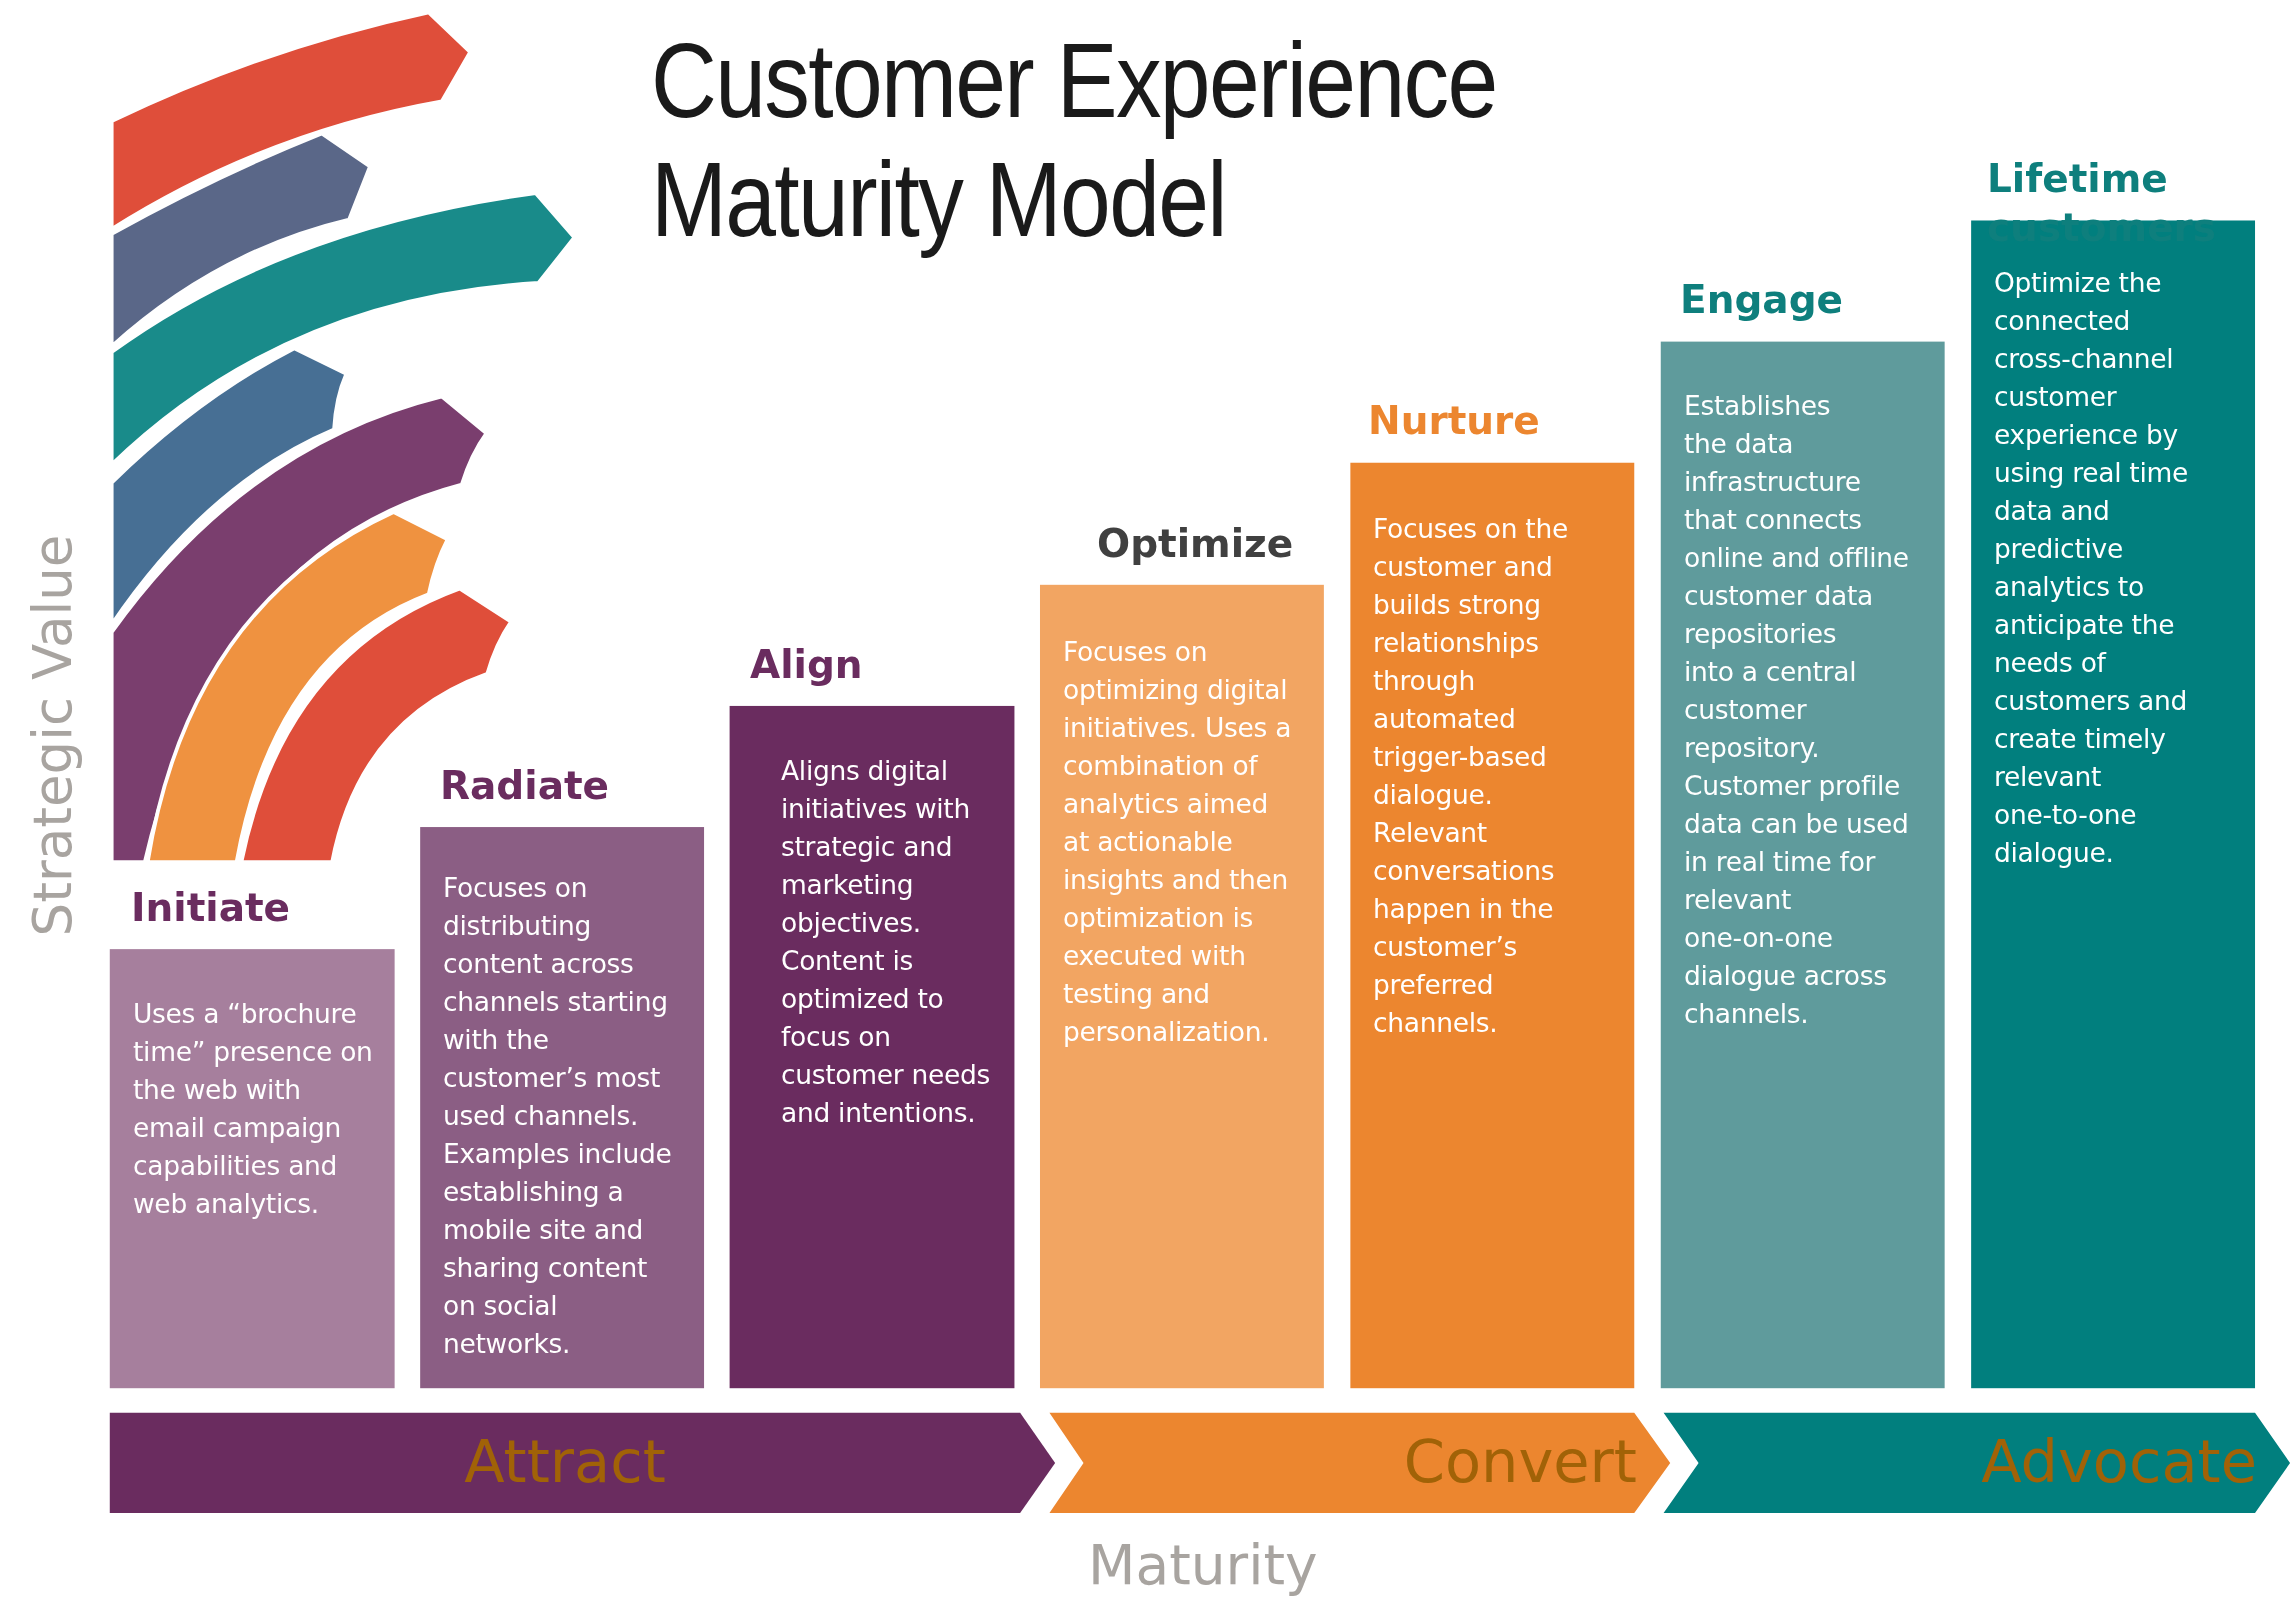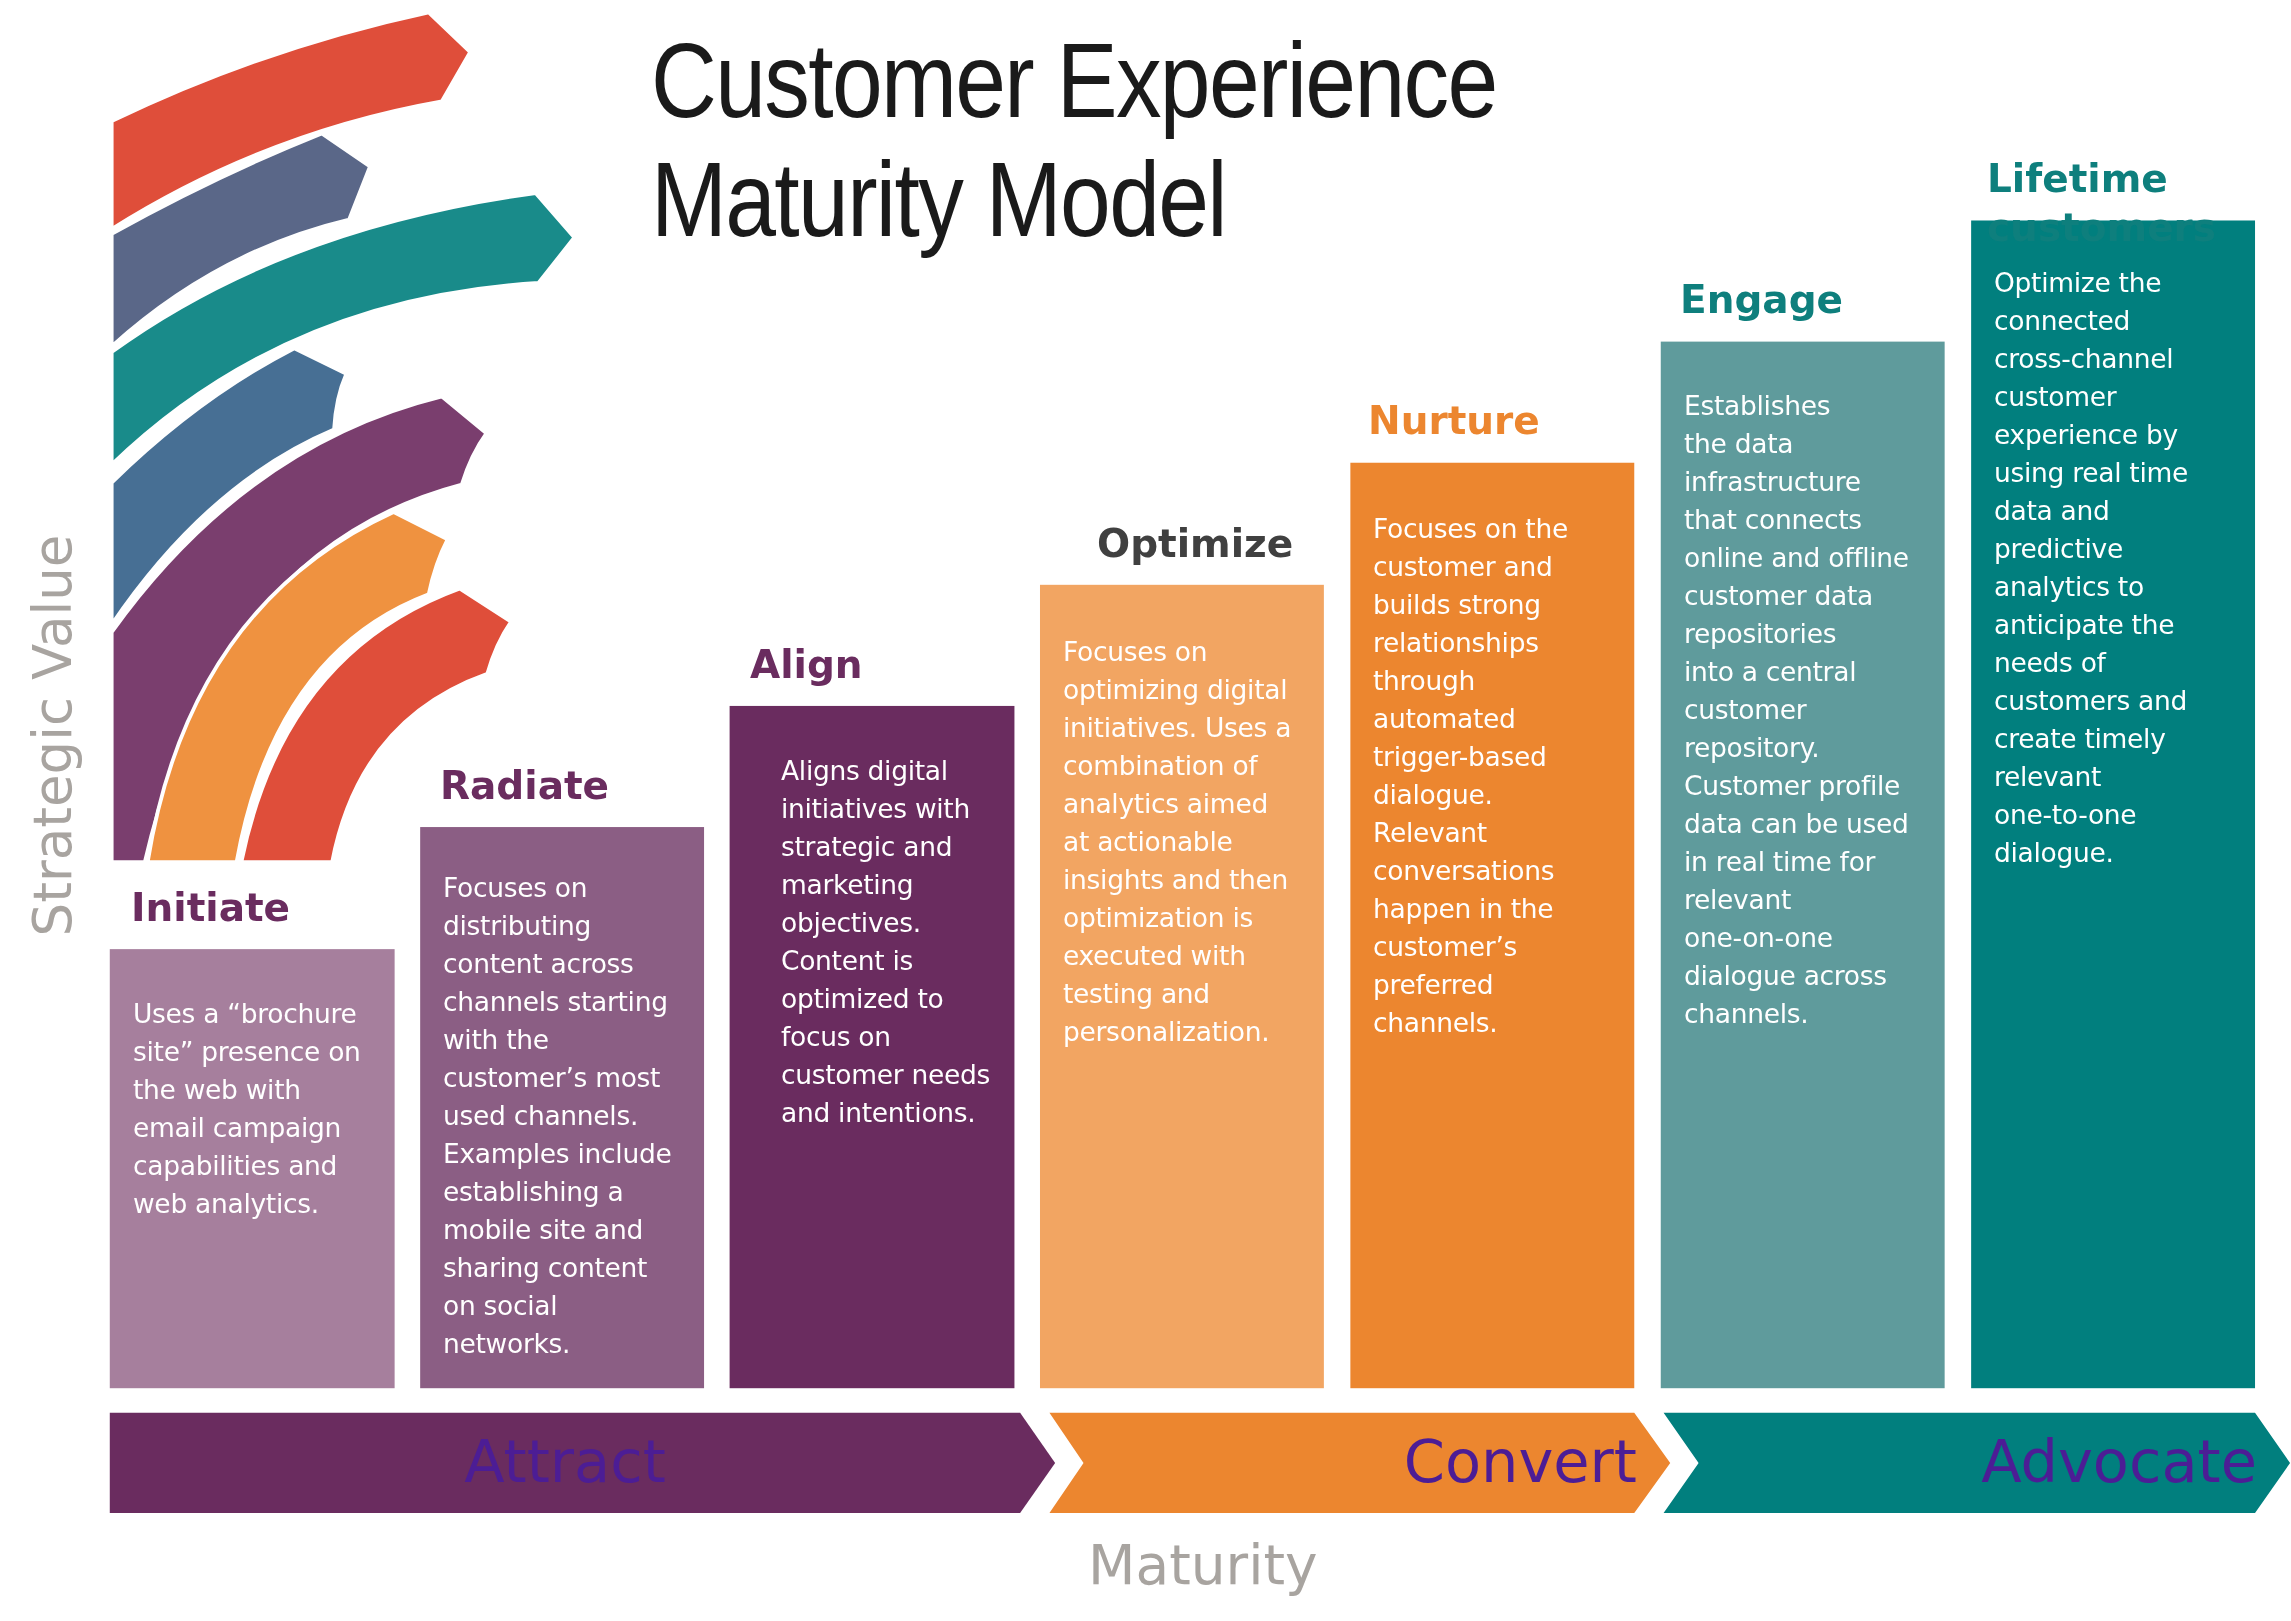--- a/index.html
+++ b/index.html
@@ -13,21 +13,21 @@
                 font-size:39px; line-height:47px; white-space:nowrap; }
   .stage-box { position:absolute; width:340px; box-sizing:border-box; padding:26.5px 19px 0 23px; }
   .stage-text { font-family:"DejaVu Sans", sans-serif; font-size:26.5px; line-height:38px; color:#ffffff;
                 white-space:pre-line; letter-spacing:-0.3px; }
   .axis-y { position:absolute; left:-170px; top:705px; width:445px; text-align:center;
             transform:rotate(-90deg); font-family:"DejaVu Sans", sans-serif; font-size:53px;
             color:#a8a4a0; white-space:nowrap; }
   .axis-x { position:absolute; left:1088px; top:1533px; font-family:"DejaVu Sans", sans-serif;
             font-size:55px; color:#a8a4a0; white-space:nowrap; }
   .band-label { position:absolute; top:1424px; font-family:"DejaVu Sans", sans-serif; font-size:59px;
-                color:#4c1d95; text-align:center; white-space:nowrap; line-height:76px; }
+                color:#a16207; text-align:center; white-space:nowrap; line-height:76px; }
 </style>
 </head>
 <body>
 
 <svg id="canvas" viewBox="0 0 2421 1713" xmlns="http://www.w3.org/2000/svg">
   <g>
     <path id="arc0" d="M118 128 Q280 50 453 13 L497 55 L467 107 Q280 140 118 242 Z" fill="#df4e3a" stroke="#ffffff" stroke-width="4"></path>
     <path id="arc1" d="M118 247 Q230 185 340 141 L391 176 L369 232 Q230 265 118 366 Z" fill="#5a6788" stroke="#ffffff" stroke-width="4"></path>
     <path id="arc2" d="M118 372 Q300 240 566 204 L607 251 L569 299 Q300 315 118 491 Z" fill="#198b8a" stroke="#ffffff" stroke-width="4"></path>
     <path id="arc3" d="M118 510 Q210 420 311 368 L366 395 Q355 420 353 454 Q220 510 118 660 Z" fill="#476f94" stroke="#ffffff" stroke-width="4"></path>
@@ -63,21 +63,21 @@
 <div class="stage-head" id="head1" style="left: 440px; top: 762px; color: rgb(106, 44, 95);">Radiate</div>
 <div class="stage-head" id="head2" style="left: 750px; top: 641px; color: rgb(106, 44, 95); text-align: right;">Align</div>
 <div class="stage-head" id="head3" style="left: 1061px; top: 520px; color: #404040; margin-left: 36px;">Optimize</div>
 <div class="stage-head" id="head4" style="left: 1368px; top: 397px; color: rgb(236, 134, 47);">Nurture</div>
 <div class="stage-head" id="head5" style="left: 1680px; top: 276px; color: rgb(14, 127, 125);">Engage</div>
 <div class="stage-head" id="head6" style="left: 1987px; top: 107px; white-space: pre-line; line-height: 49px; color: rgb(14, 127, 125); margin-top: 47px;">Lifetime
 customers</div>
 
 <div class="stage-box" style="left:110px; top:968px;">
   <div class="stage-text">Uses a “brochure
-site” presence on
+time” presence on
 the web with
 email campaign
 capabilities and
 web analytics.</div>
 </div>
 <div class="stage-box" style="left:420px; top:842px;">
   <div class="stage-text">Focuses on
 distributing
 content across
 channels starting

